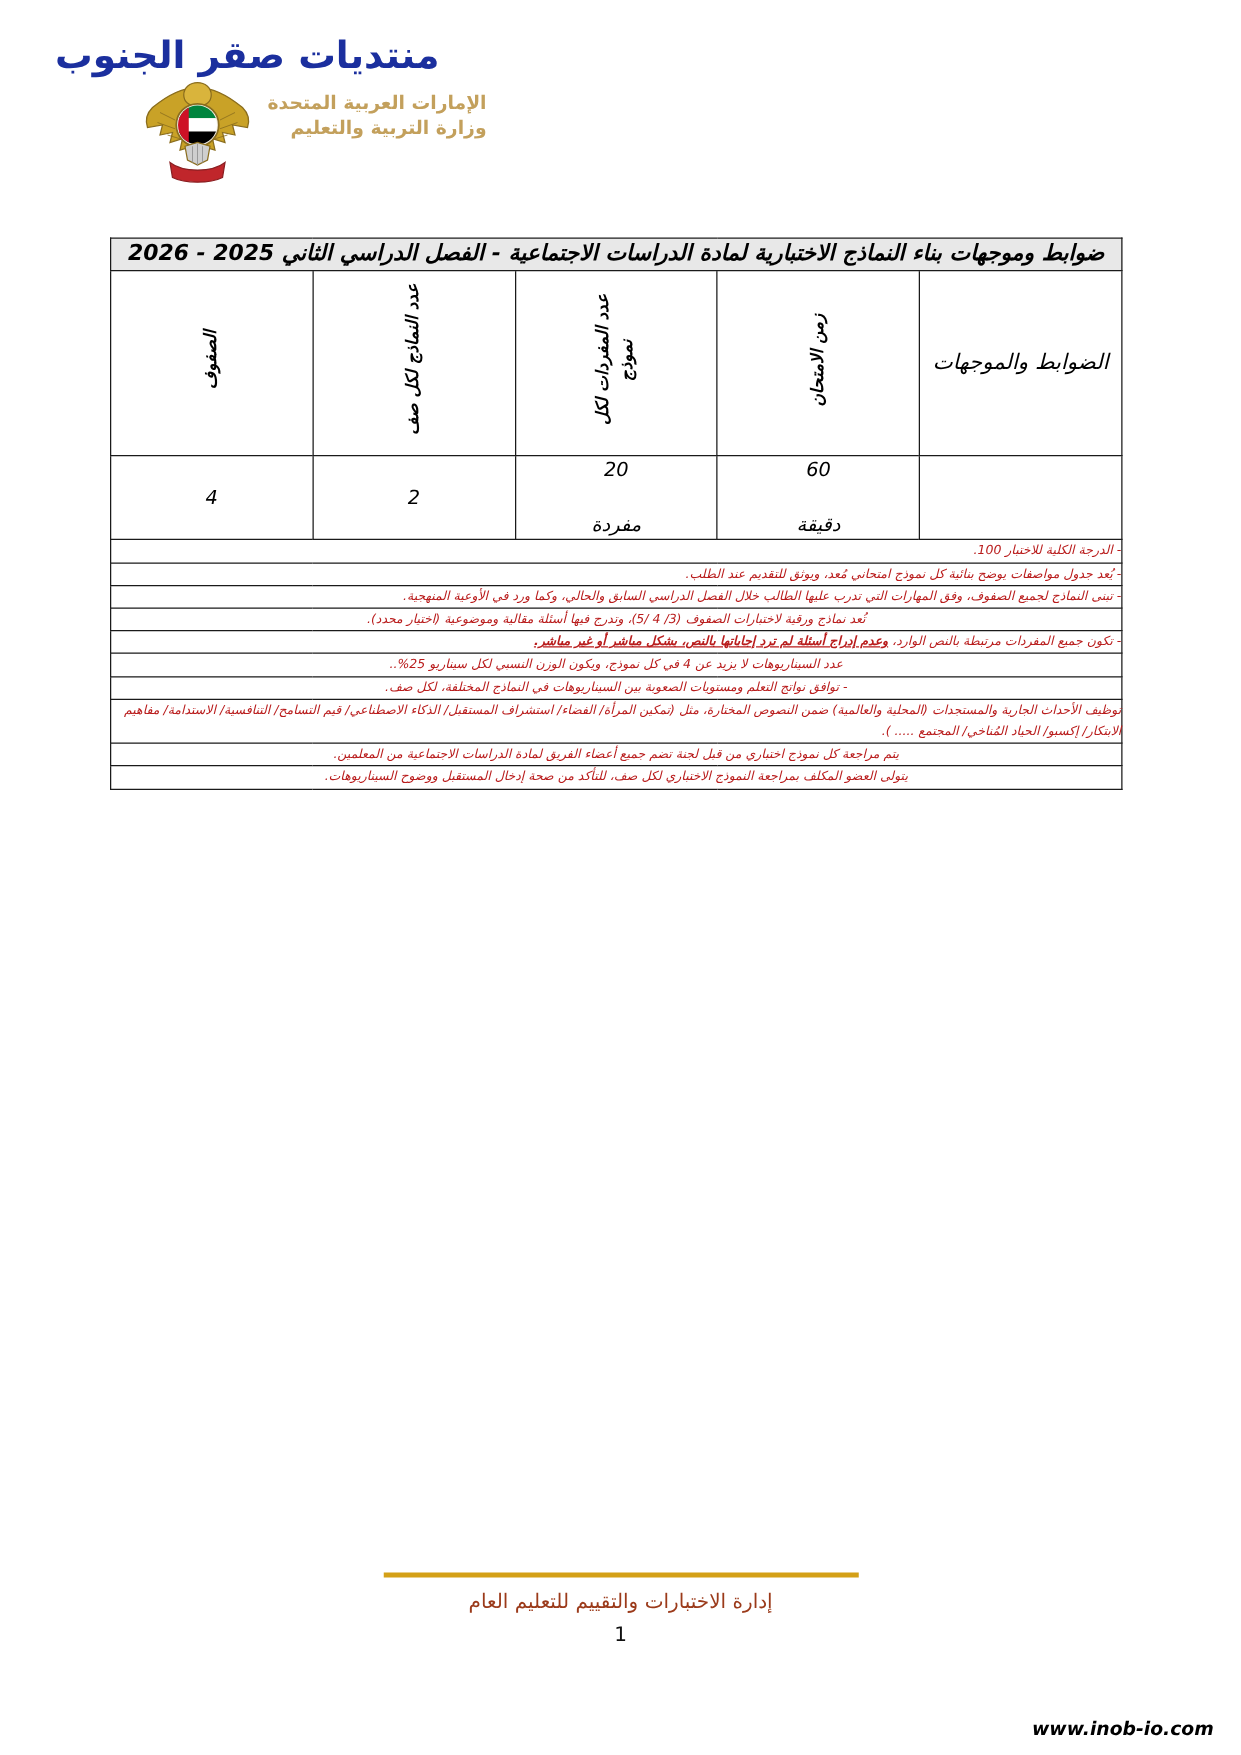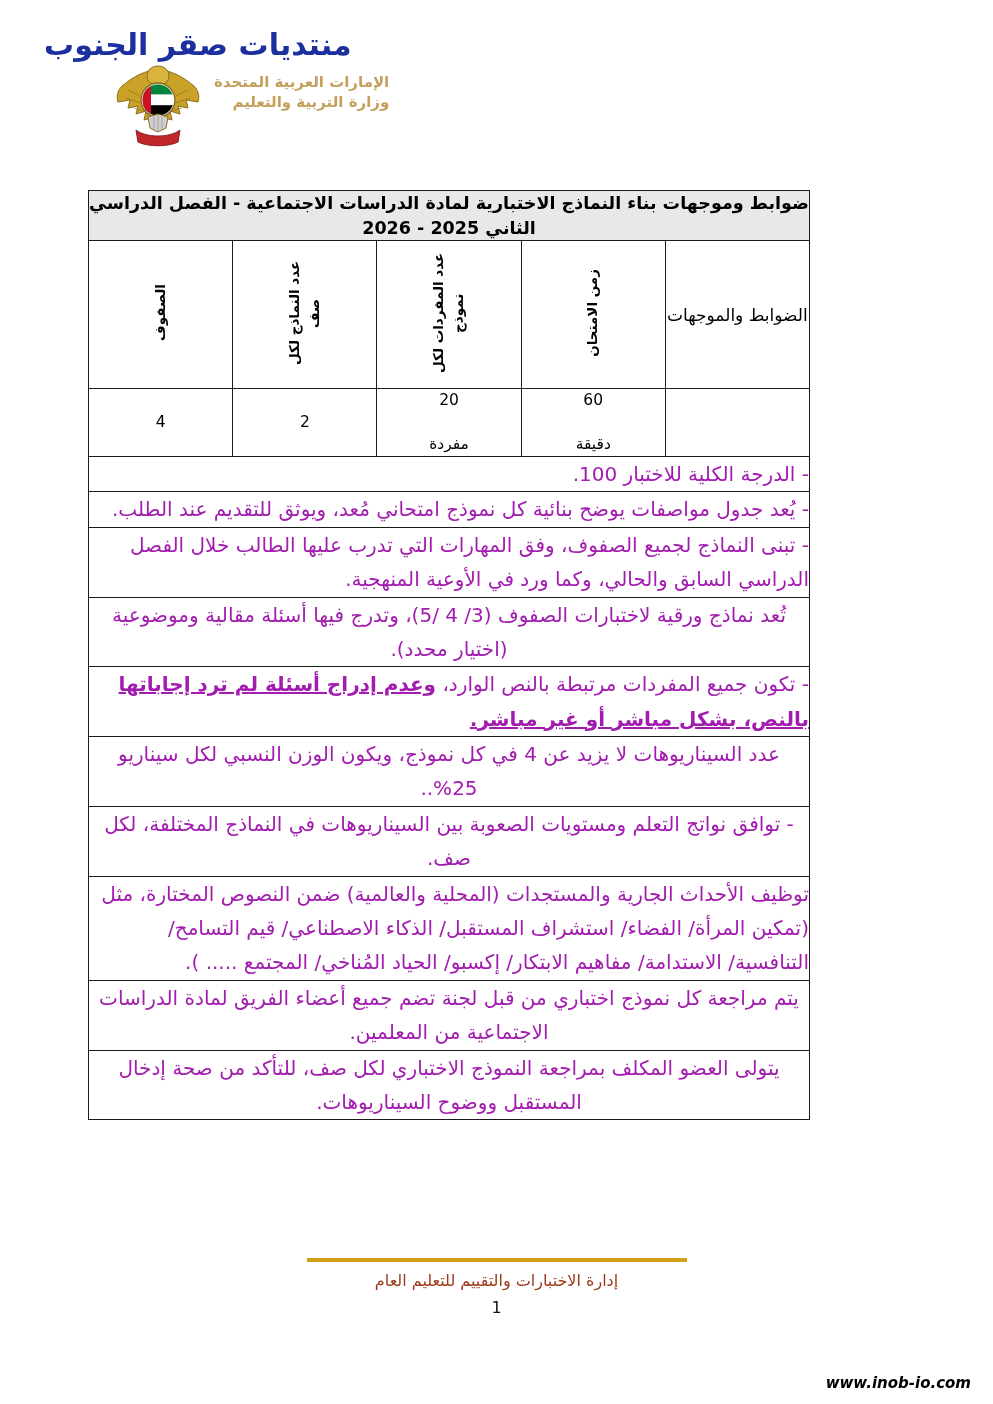--- a/index.html
+++ b/index.html
@@ -69,21 +69,22 @@
     color: #c3a05c;
     display: block;
   }
   .ministry-lines .ml2 { letter-spacing: 1.2px; }
 
   
   .sheet {
     position: absolute;
     top: 190px;
     left: 88px;
-    width: 722px;
+    width: 810px;
+    font-style: italic;
   }
   table.guidelines {
     width: 100%;
     border-collapse: collapse;
     direction: rtl;
     table-layout: fixed;
   }
   table.guidelines td, table.guidelines th {
     border: 1.3px solid #1a1a1a;
     padding: 0;
@@ -127,24 +128,24 @@
     font-size: 15.5px;
     line-height: 1.45;
     padding: 8px 2px 9px;
     color: #000;
   }
   .val-cell .num { display: block; }
   .val-cell .unit { display: block; margin-top: 22px; }
 
   .body-cell {
     text-align: right;
-    font-size: 20px;
+    font-size: 10px;
     line-height: 1.72;
     padding: 6px 12px 7px 12px;
-    color: #a21caf;
+    color: #b91c1c;
   }
   .body-cell.center { text-align: center; }
   .body-cell .em {
     font-weight: 700;
     text-decoration: underline;
   }
 
   
   .doc-footer {
     position: absolute;

